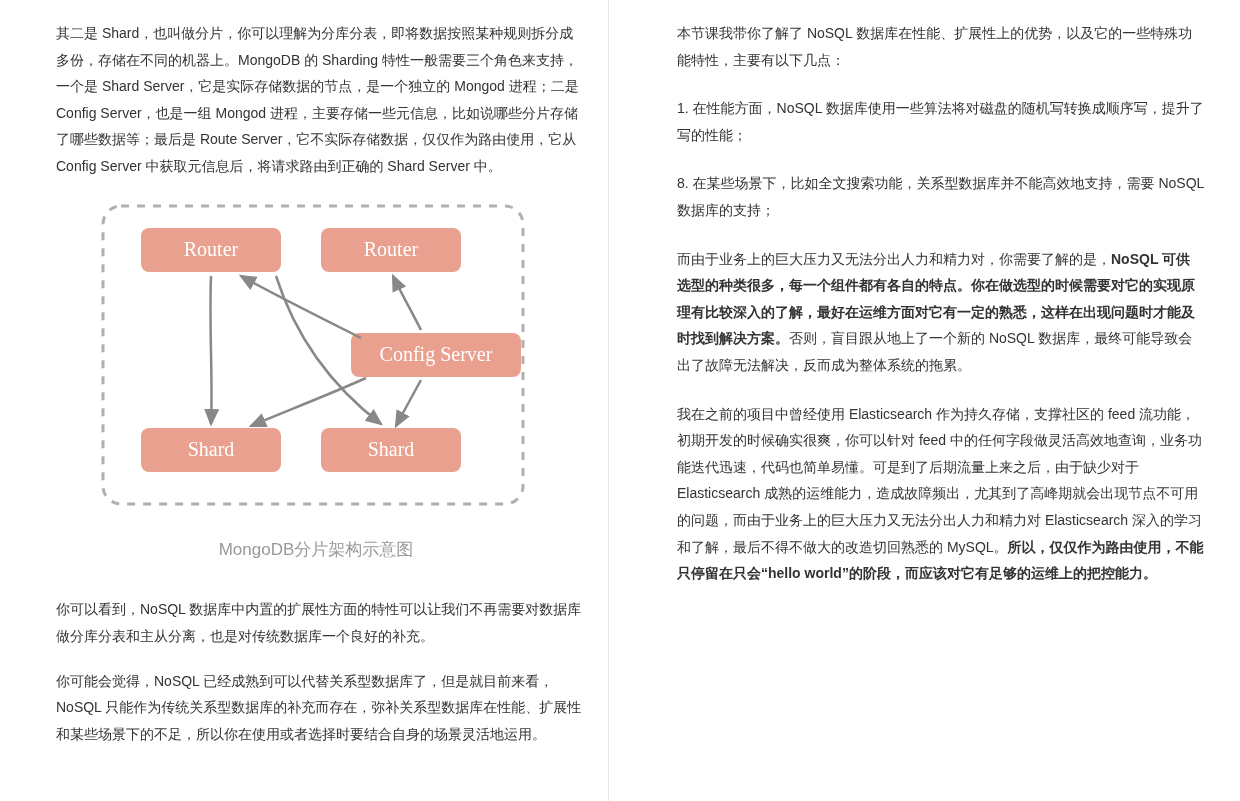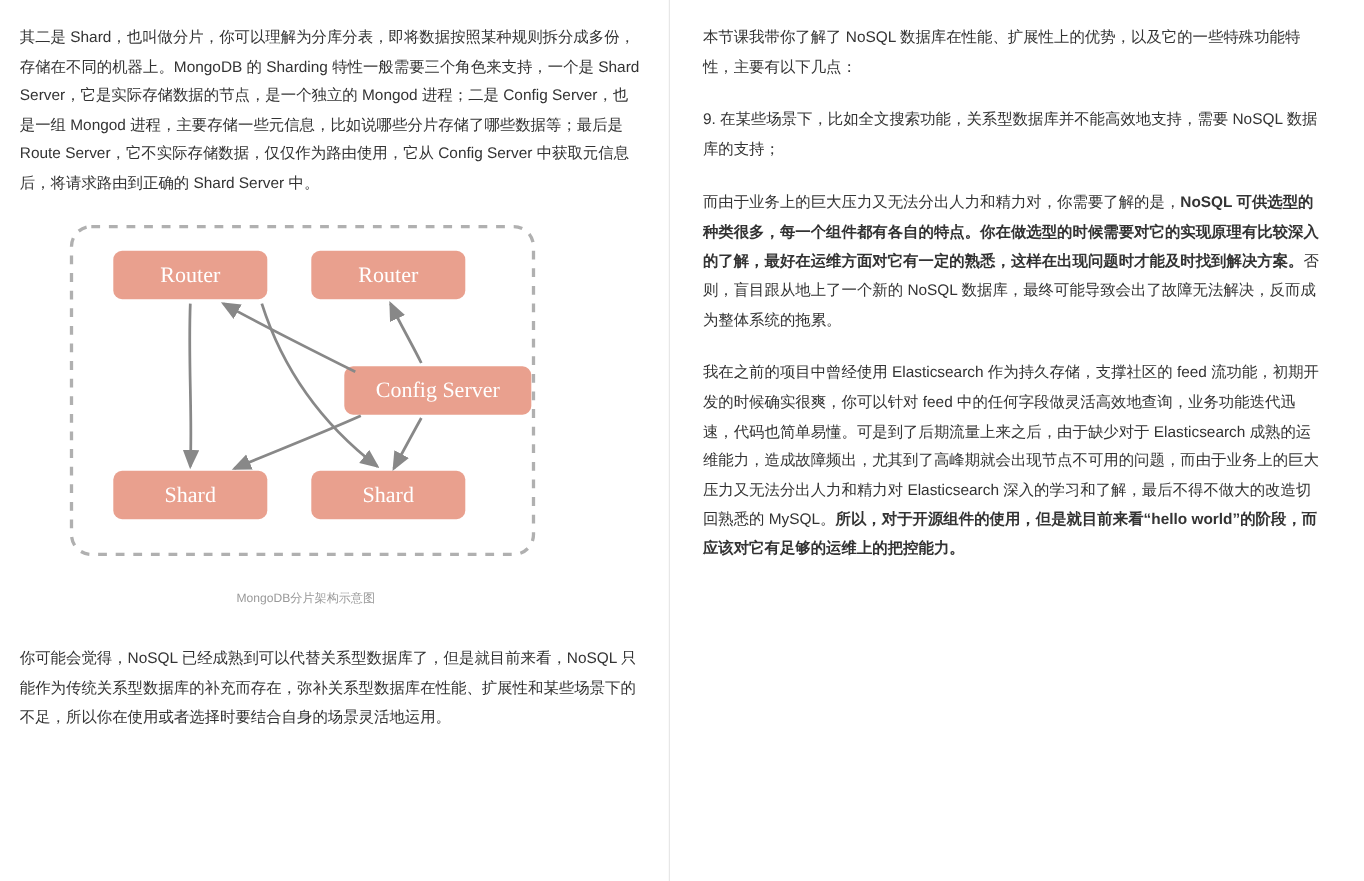--- a/index.html
+++ b/index.html
@@ -13,20 +13,21 @@
       height: 801px;
       overflow: hidden;
     }
     .columns {
       display: flex;
       height: 100%;
     }
     .col {
       flex: 1;
       padding: 20px 20px 20px 20px;
+      margin-left: 38px;
     }
     .col-left {
       border-right: 1px solid #e5e5e5;
       padding-left: 18px;
       padding-right: 25px;
     }
     .col-right {
       padding-left: 30px;
       padding-right: 36px;
     }
@@ -37,21 +38,21 @@
     .col-right p {
       margin-bottom: 22px;
     }
     strong, b { font-weight: 700; }
     .diagram-wrap {
       margin: 18px 0 8px 35px;
     }
     .diagram-caption {
       text-align: center;
       color: #999;
-      font-size: 11px;
+      font-size: 17px;
       margin-left: 35px;
       margin-bottom: 30px;
       width: 450px;
     }
     svg text.boxlabel {
       font-family: "Comic Sans MS", "Segoe Script", cursive;
       font-size: 20px;
       fill: #fff;
     }
   </style>
@@ -96,26 +97,28 @@
 
         <path d="M330 132 C 320 112, 310 95, 302 78" stroke="#888" stroke-width="2.5" fill="none" marker-end="url(#ah)"></path>
 
         <path d="M275 180 C 230 200, 190 215, 160 228" stroke="#888" stroke-width="2.5" fill="none" marker-end="url(#ah)"></path>
 
         <path d="M330 182 C 320 200, 312 215, 305 228" stroke="#888" stroke-width="2.5" fill="none" marker-end="url(#ah)"></path>
       </svg>
     </div>
     <div class="diagram-caption">MongoDB分片架构示意图</div>
 
+    <p>你可以看到，NoSQL 数据库中内置的扩展性方面的特性可以让我们不再需要对数据库做分库分表和主从分离，也是对传统数据库一个良好的补充。</p>
     <p>你可能会觉得，NoSQL 已经成熟到可以代替关系型数据库了，但是就目前来看，NoSQL 只能作为传统关系型数据库的补充而存在，弥补关系型数据库在性能、扩展性和某些场景下的不足，所以你在使用或者选择时要结合自身的场景灵活地运用。</p>
   </div>
 
   <div class="col col-right">
     <p>本节课我带你了解了 NoSQL 数据库在性能、扩展性上的优势，以及它的一些特殊功能特性，主要有以下几点：</p>
-    <p>9. 在某些场景下，比如全文搜索功能，关系型数据库并不能高效地支持，需要 NoSQL 数据库的支持；</p>
+    <p>1. 在性能方面，NoSQL 数据库使用一些算法将对磁盘的随机写转换成顺序写，提升了写的性能；</p>
+    <p>8. 在某些场景下，比如全文搜索功能，关系型数据库并不能高效地支持，需要 NoSQL 数据库的支持；</p>
     <p>
       <span>而由于业务上的巨大压力又无法分出人力和精力对，你需要了解的是，</span><b>NoSQL 可供选型的种类很多，每一个组件都有各自的特点。你在做选型的时候需要对它的实现原理有比较深入的了解，最好在运维方面对它有一定的熟悉，这样在出现问题时才能及时找到解决方案。</b><span>否则，盲目跟从地上了一个新的 NoSQL 数据库，最终可能导致会出了故障无法解决，反而成为整体系统的拖累。</span>
     </p>
     <p>
-      <span>我在之前的项目中曾经使用 Elasticsearch 作为持久存储，支撑社区的 feed 流功能，初期开发的时候确实很爽，你可以针对 feed 中的任何字段做灵活高效地查询，业务功能迭代迅速，代码也简单易懂。可是到了后期流量上来之后，由于缺少对于 Elasticsearch 成熟的运维能力，造成故障频出，尤其到了高峰期就会出现节点不可用的问题，而由于业务上的巨大压力又无法分出人力和精力对 Elasticsearch 深入的学习和了解，最后不得不做大的改造切回熟悉的 MySQL。</span><b>所以，对于开源组件的使用，但是就目前来看“hello world”的阶段，而应该对它有足够的运维上的把控能力。</b>
+      <span>我在之前的项目中曾经使用 Elasticsearch 作为持久存储，支撑社区的 feed 流功能，初期开发的时候确实很爽，你可以针对 feed 中的任何字段做灵活高效地查询，业务功能迭代迅速，代码也简单易懂。可是到了后期流量上来之后，由于缺少对于 Elasticsearch 成熟的运维能力，造成故障频出，尤其到了高峰期就会出现节点不可用的问题，而由于业务上的巨大压力又无法分出人力和精力对 Elasticsearch 深入的学习和了解，最后不得不做大的改造切回熟悉的 MySQL。</span><b>所以，仅仅作为路由使用，不能只停留在只会“hello world”的阶段，而应该对它有足够的运维上的把控能力。</b>
     </p>
   </div>
 </div>
 
 </body></html>

